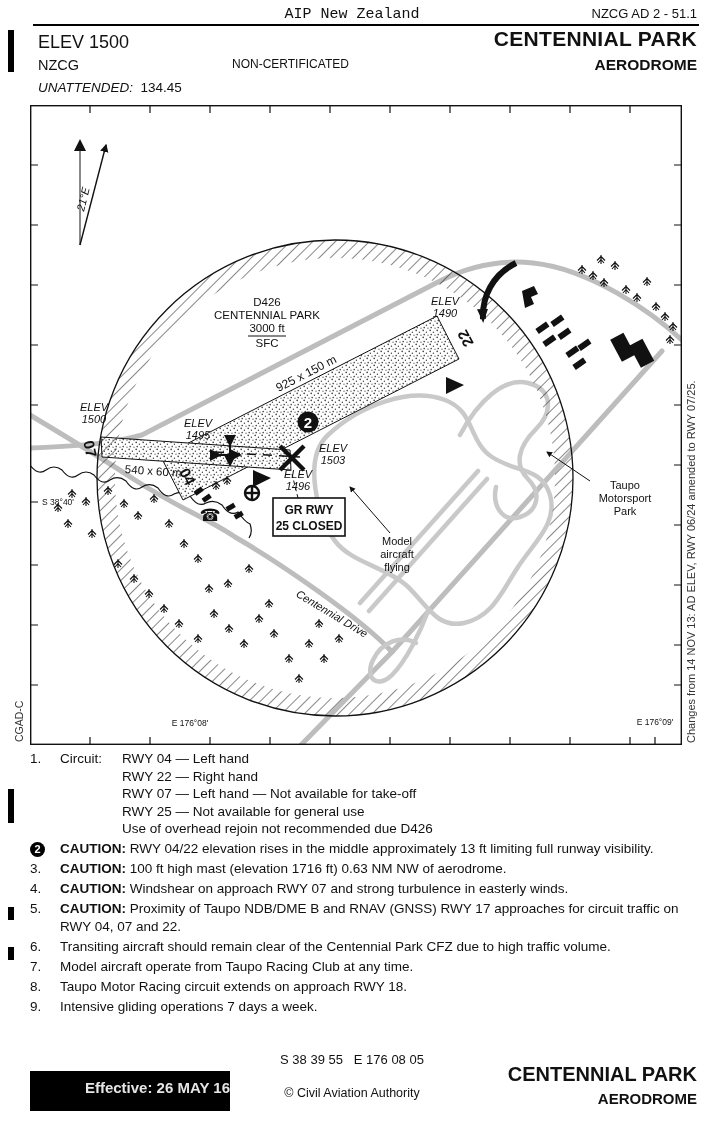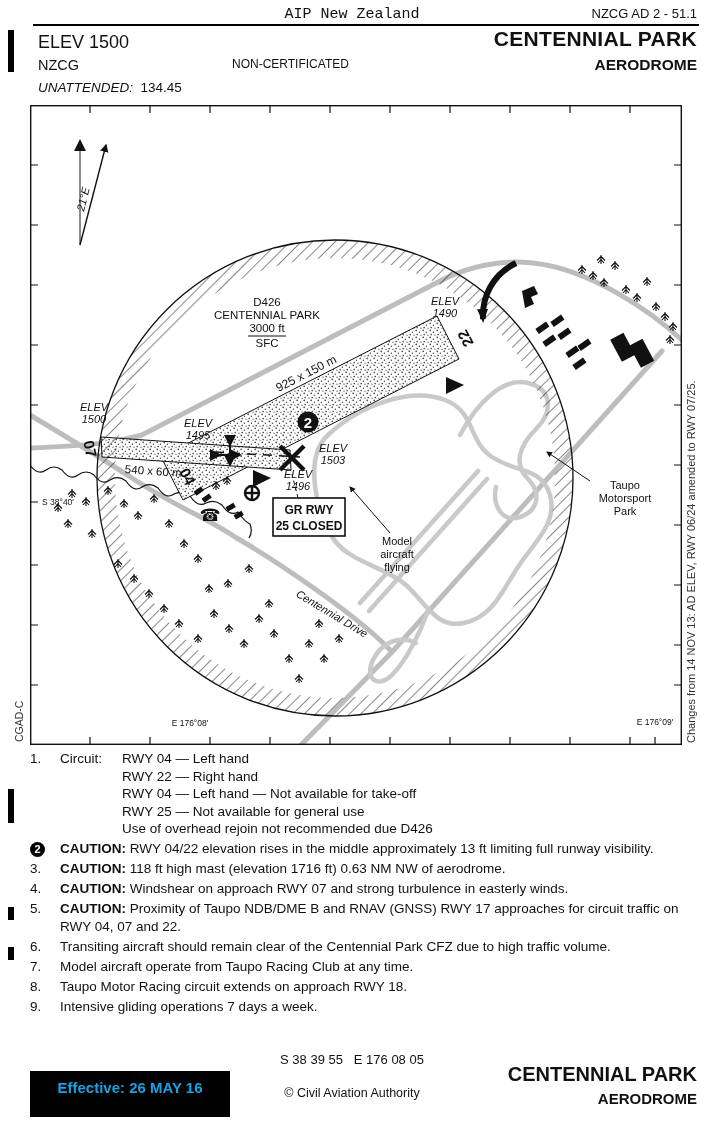--- a/index.html
+++ b/index.html
@@ -27,22 +27,22 @@
   .notes{left:30px;top:750px;width:660px;font-size:13.5px;line-height:17.5px;}
   .note{display:flex;margin-bottom:2.5px;}
   .note .num{width:30px;flex:none;}
   .note .body{flex:1;}
   .c1{display:flex;}
   .c1 .lbl{width:62px;flex:none;}
   .badge{display:inline-block;width:15px;height:15px;border-radius:50%;background:#000;
      color:#fff;font-size:11px;font-weight:bold;text-align:center;line-height:15px;}
   .u{text-decoration:underline;}
   .ft-coords{left:0;right:0;top:1052px;font-size:13px;white-space:pre;}
-  .ft-eff{left:30px;top:1071px;width:200px;height:46px;background:#000;color:#0ea5e9;
-     font-size:15px;font-weight:bold;text-align:center;line-height:34px;}
+  .ft-eff{left:30px;top:1071px;width:200px;height:40px;background:#000;color:#e5e5e5;
+     font-size:15px;font-weight:bold;text-align:right;line-height:34px;}
   .ft-copy{left:0;right:0;top:1086px;font-size:12.5px;text-align:center;}
   .ft-title{right:7px;top:1063px;font-size:20px;font-weight:bold;}
   .ft-sub{right:7px;top:1090px;font-size:15px;font-weight:bold;}
   svg text{font-family:"Liberation Sans",sans-serif;fill:#111;}
   svg .it{font-style:italic;}
   svg .bd{font-weight:bold;}
 </style>
 </head>
 <body>
 
@@ -271,33 +271,33 @@
   <div class="abs chart-code">CGAD-C</div>
 
   <div class="abs notes">
     <div class="note">
       <div class="num">1.</div>
       <div class="body c1">
         <div class="lbl">Circuit:</div>
         <div>
           <div>RWY 04 — Left hand</div>
           <div>RWY 22 — Right hand</div>
-          <div>RWY 04 — Left hand — Not available for take-off</div>
+          <div>RWY 07 — Left hand — Not available for take-off</div>
           <div>RWY 25 — Not available for general use</div>
           <div>Use of overhead rejoin not recommended due D426</div>
         </div>
       </div>
     </div>
     <div class="note">
       <div class="num"><span class="badge">2</span></div>
       <div class="body"><span class="b">CAUTION:</span> <span>RWY 04/22 elevation rises in the middle approximately 13 ft limiting full runway visibility.</span></div>
     </div>
     <div class="note">
       <div class="num">3.</div>
-      <div class="body"><span class="b">CAUTION:</span> <span>118 ft high mast (elevation 1716 ft) 0.63 NM NW of aerodrome.</span></div>
+      <div class="body"><span class="b">CAUTION:</span> <span>100 ft high mast (elevation 1716 ft) 0.63 NM NW of aerodrome.</span></div>
     </div>
     <div class="note">
       <div class="num">4.</div>
       <div class="body"><span class="b">CAUTION:</span> <span>Windshear on approach RWY 07 and strong turbulence in easterly winds.</span></div>
     </div>
     <div class="note">
       <div class="num">5.</div>
       <div class="body"><span class="b">CAUTION:</span> <span>Proximity of Taupo NDB/DME B and RNAV (GNSS) RWY 17 approaches for circuit traffic on RWY 04, 07 and 22.</span></div>
     </div>
     <div class="note">

